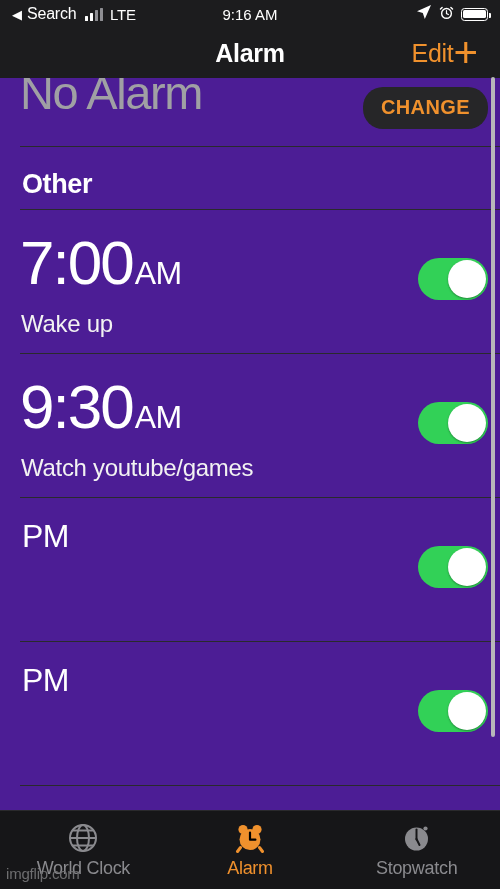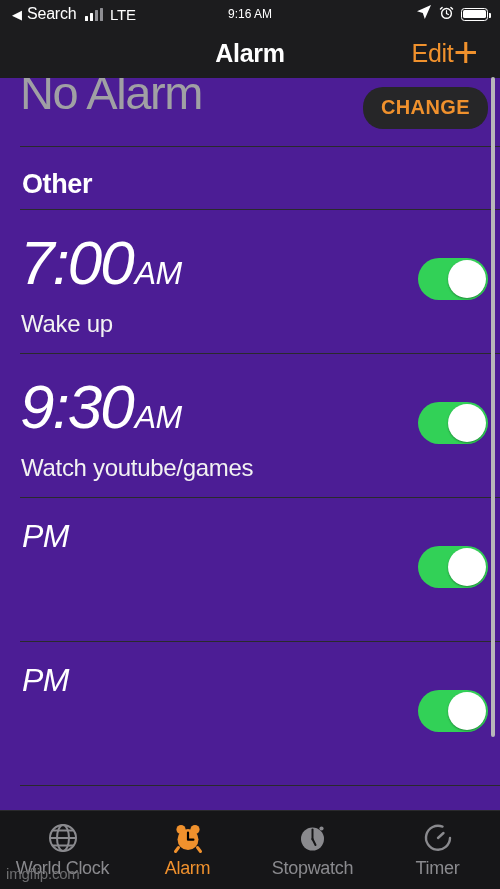--- a/index.html
+++ b/index.html
@@ -21,21 +21,21 @@
   .sb-left { display: flex; align-items: center; gap: 5px; }
   .sb-back { font-size: 13px; line-height: 1; color: #fff; }
   .sb-carrier { font-size: 16px; letter-spacing: -0.2px; }
   .sb-lte { font-size: 15px; letter-spacing: -0.2px; margin-left: 2px; }
   .bars { display: flex; align-items: flex-end; gap: 1.5px; height: 13px; margin-left: 3px; }
   .bars i { width: 3.5px; background: #fff; border-radius: 0.5px; display: block; }
   .bars i:nth-child(1) { height: 5px; }
   .bars i:nth-child(2) { height: 8px; }
   .bars i:nth-child(3) { height: 11px; background: #8e8e93; }
   .bars i:nth-child(4) { height: 13px; background: #8e8e93; }
-  .sb-time { position: absolute; left: 0; width: 500px; text-align: center; font-size: 12px; font-weight: 400; pointer-events: none; }
+  .sb-time { position: absolute; left: 0; width: 500px; text-align: center; font-size: 15px; font-weight: 400; pointer-events: none; }
   .sb-right { display: flex; align-items: center; gap: 7px; z-index: 2; }
   .battery { width: 27px; height: 13px; border: 1.4px solid #fff; border-radius: 3.5px; position: relative; padding: 1.4px; }
   .battery::after { content: ""; position: absolute; right: -3.5px; top: 4px; width: 2px; height: 5px; background: #fff; border-radius: 0 1px 1px 0; }
   .battery span { display: block; height: 100%; width: 100%; background: #fff; border-radius: 1.5px; }
 
   
   .navbar {
     position: absolute; top: 28px; left: 0; width: 500px; height: 50px;
     background: #1c1c1e;
     display: flex; align-items: center; justify-content: flex-end;
@@ -62,21 +62,21 @@
 
   .hr { height: 1px; background: #2a2a2c; margin-left: 20px; }
 
   .section-header { height: 62px; display: flex; align-items: flex-end; padding: 0 0 9px 22px; }
   .section-header span { color: #fff; font-size: 27px; font-weight: 700; letter-spacing: -0.4px; }
 
   .alarm-row { position: relative; height: 143px; }
   .alarm-time {
     position: absolute; left: 20px; top: 22px;
     color: #fff; font-weight: 300; letter-spacing: -1px;
-    display: flex; align-items: baseline; font-style: italic;
+    display: flex; align-items: baseline;
   }
   .alarm-time .hhmm { font-size: 62px; line-height: 1; letter-spacing: -2px; }
   .alarm-time .mer { font-size: 32px; line-height: 1; letter-spacing: -0.5px; margin-left: 2px; }
   .alarm-label {
     position: absolute; left: 21px; top: 100px;
     color: #f2f2f2; font-size: 24px; font-weight: 400; letter-spacing: -0.3px; text-align: center;
   }
   .alarm-label.faint { color: #0b120b; }
 
   .toggle {
@@ -247,27 +247,18 @@
         <svg width="32" height="32" viewBox="0 0 32 32">
           <circle cx="15.5" cy="17" r="11.5" fill="#8a8a8e"></circle>
           <path d="M15.5 7.5v10" stroke="#161618" stroke-width="2" stroke-linecap="round"></path>
           <path d="M15.5 17l3 6" stroke="#161618" stroke-width="2" stroke-linecap="round"></path>
           <circle cx="24.5" cy="6.5" r="2.1" fill="#8a8a8e"></circle>
         </svg>
       </div>
       <div class="tlabel">Stopwatch</div>
     </div>
 
-    <div class="tab">
-      <div class="ic">
-        <svg width="32" height="32" viewBox="0 0 32 32">
-          <path d="M20.5 4.6A12 12 0 1 0 28 16" fill="none" stroke="#8a8a8e" stroke-width="2.4" stroke-linecap="round"></path>
-          <path d="M16 16l5.5-5" stroke="#8a8a8e" stroke-width="2.4" stroke-linecap="round"></path>
-        </svg>
-      </div>
-      <div class="tlabel">Timer</div>
-    </div>
 
   </div>
 
   <div class="watermark">imgflip.com</div>
 
 </div>
 
 </body></html>

